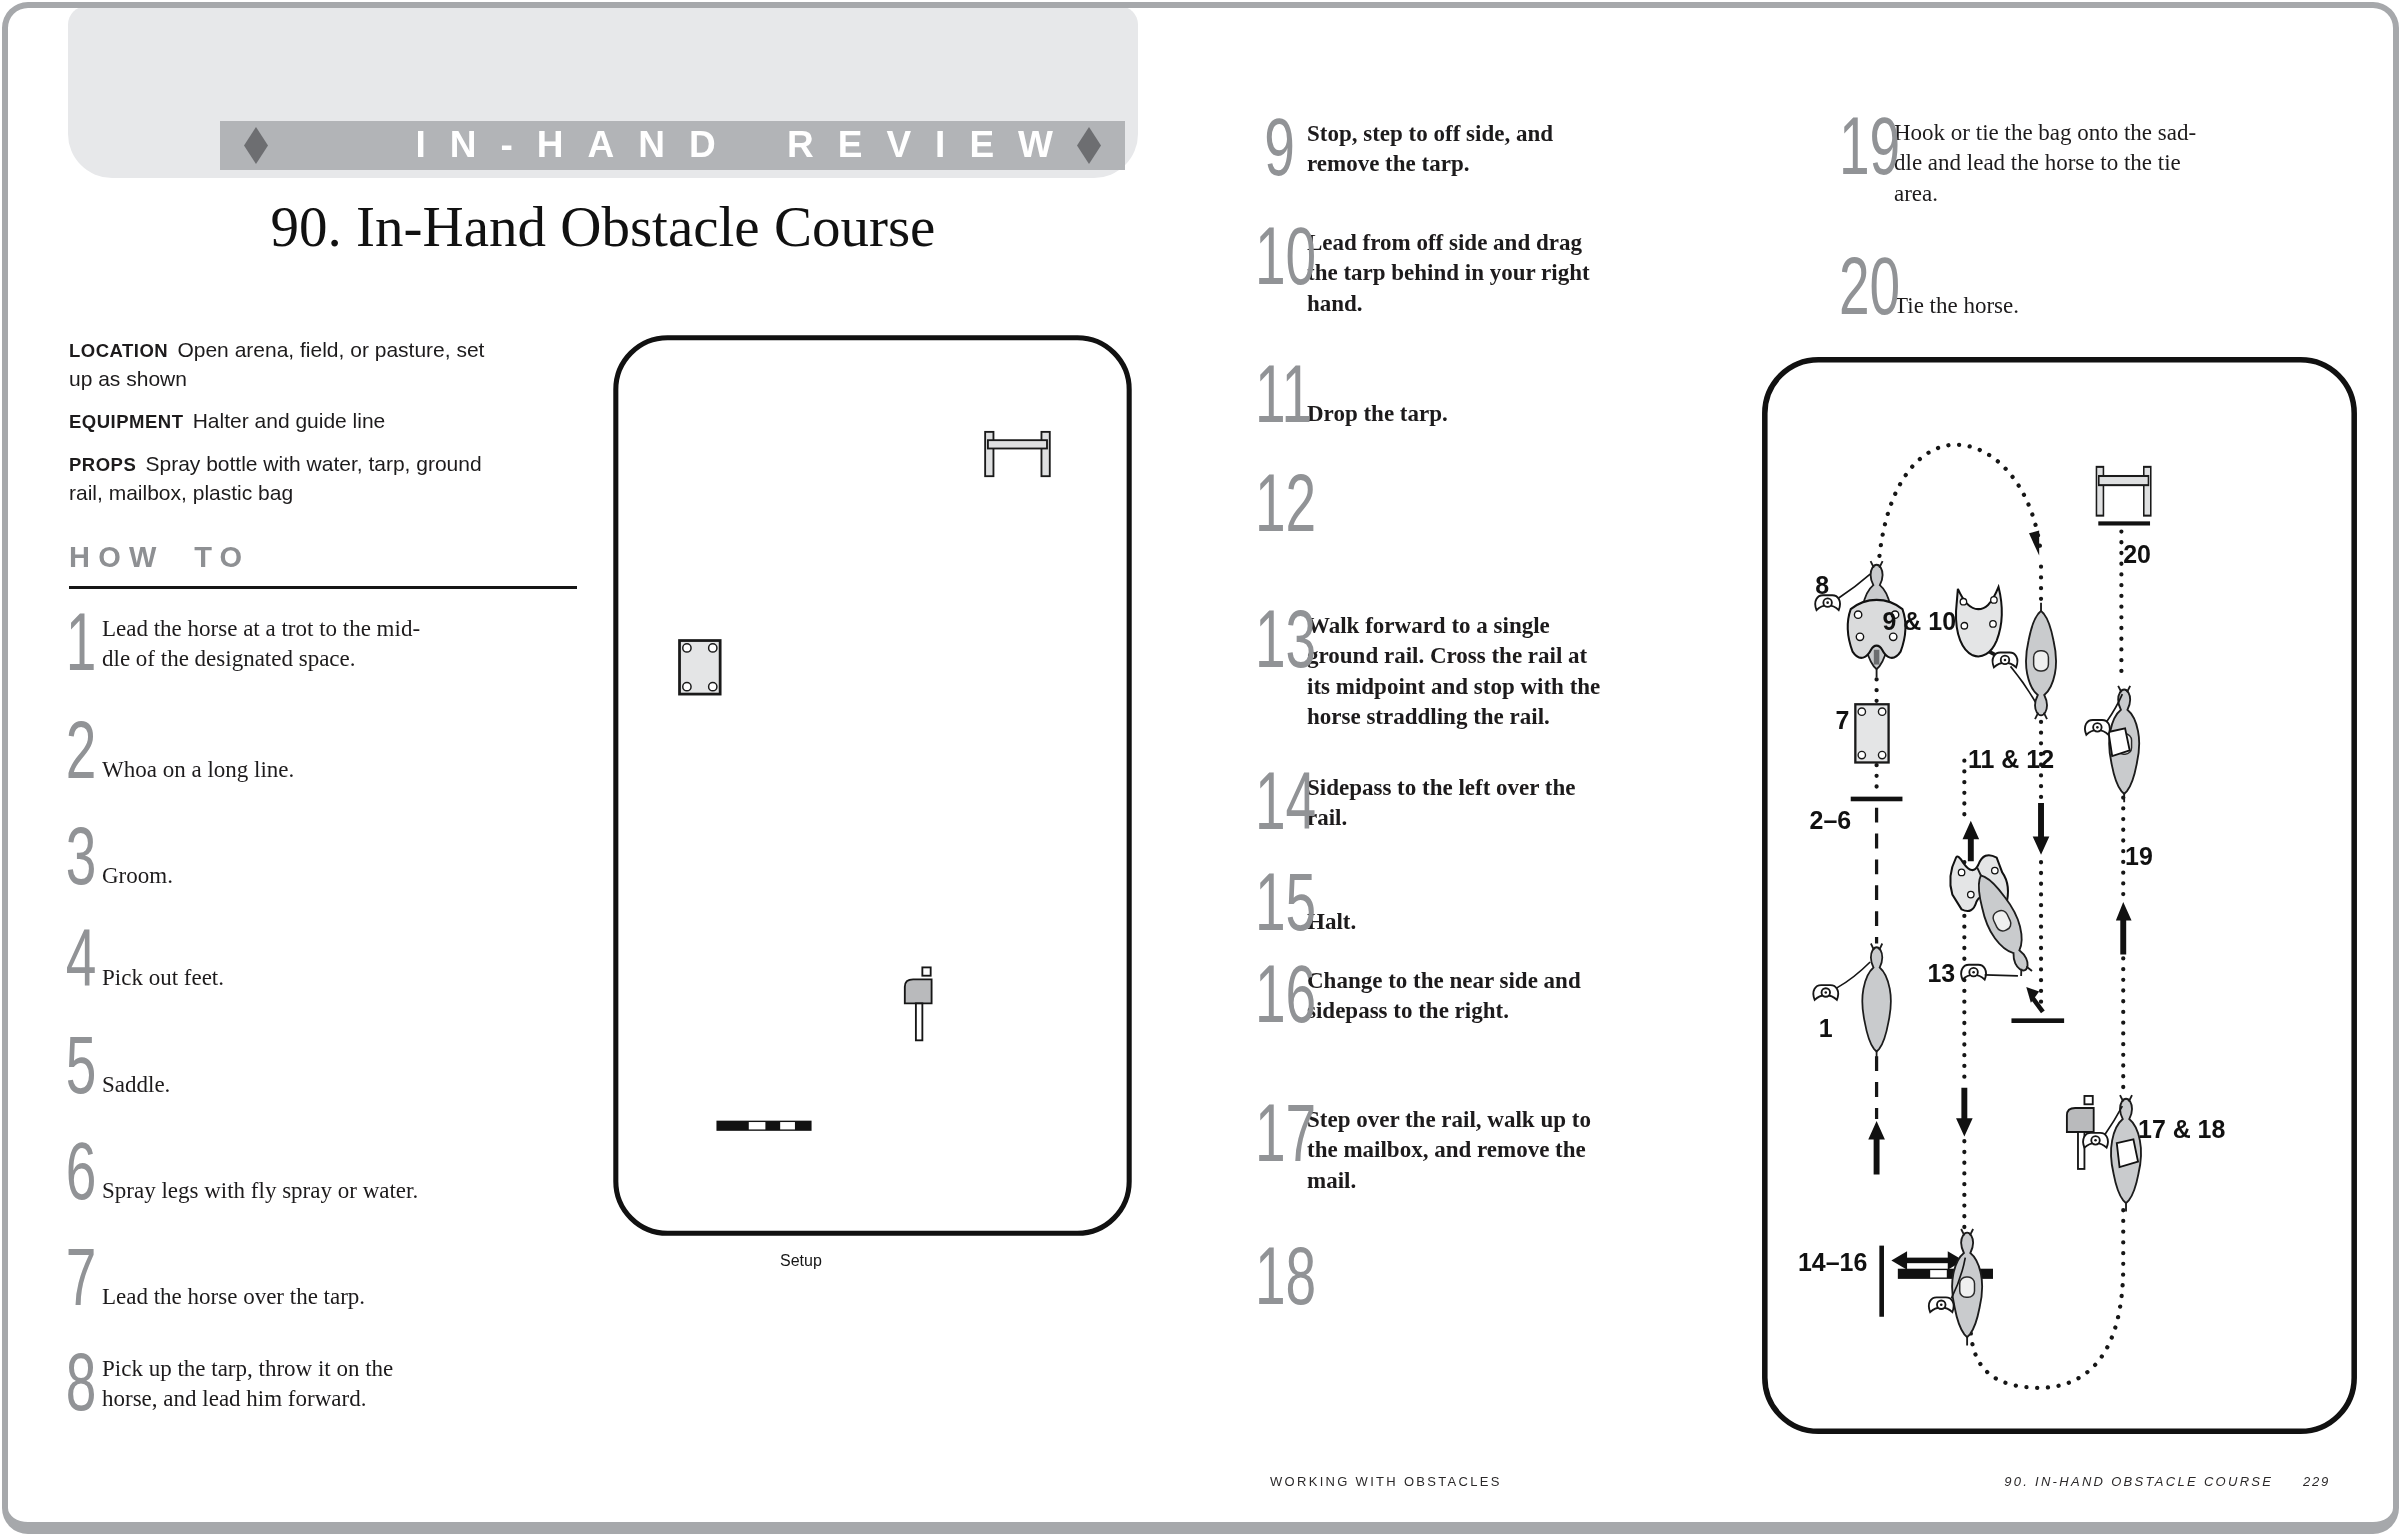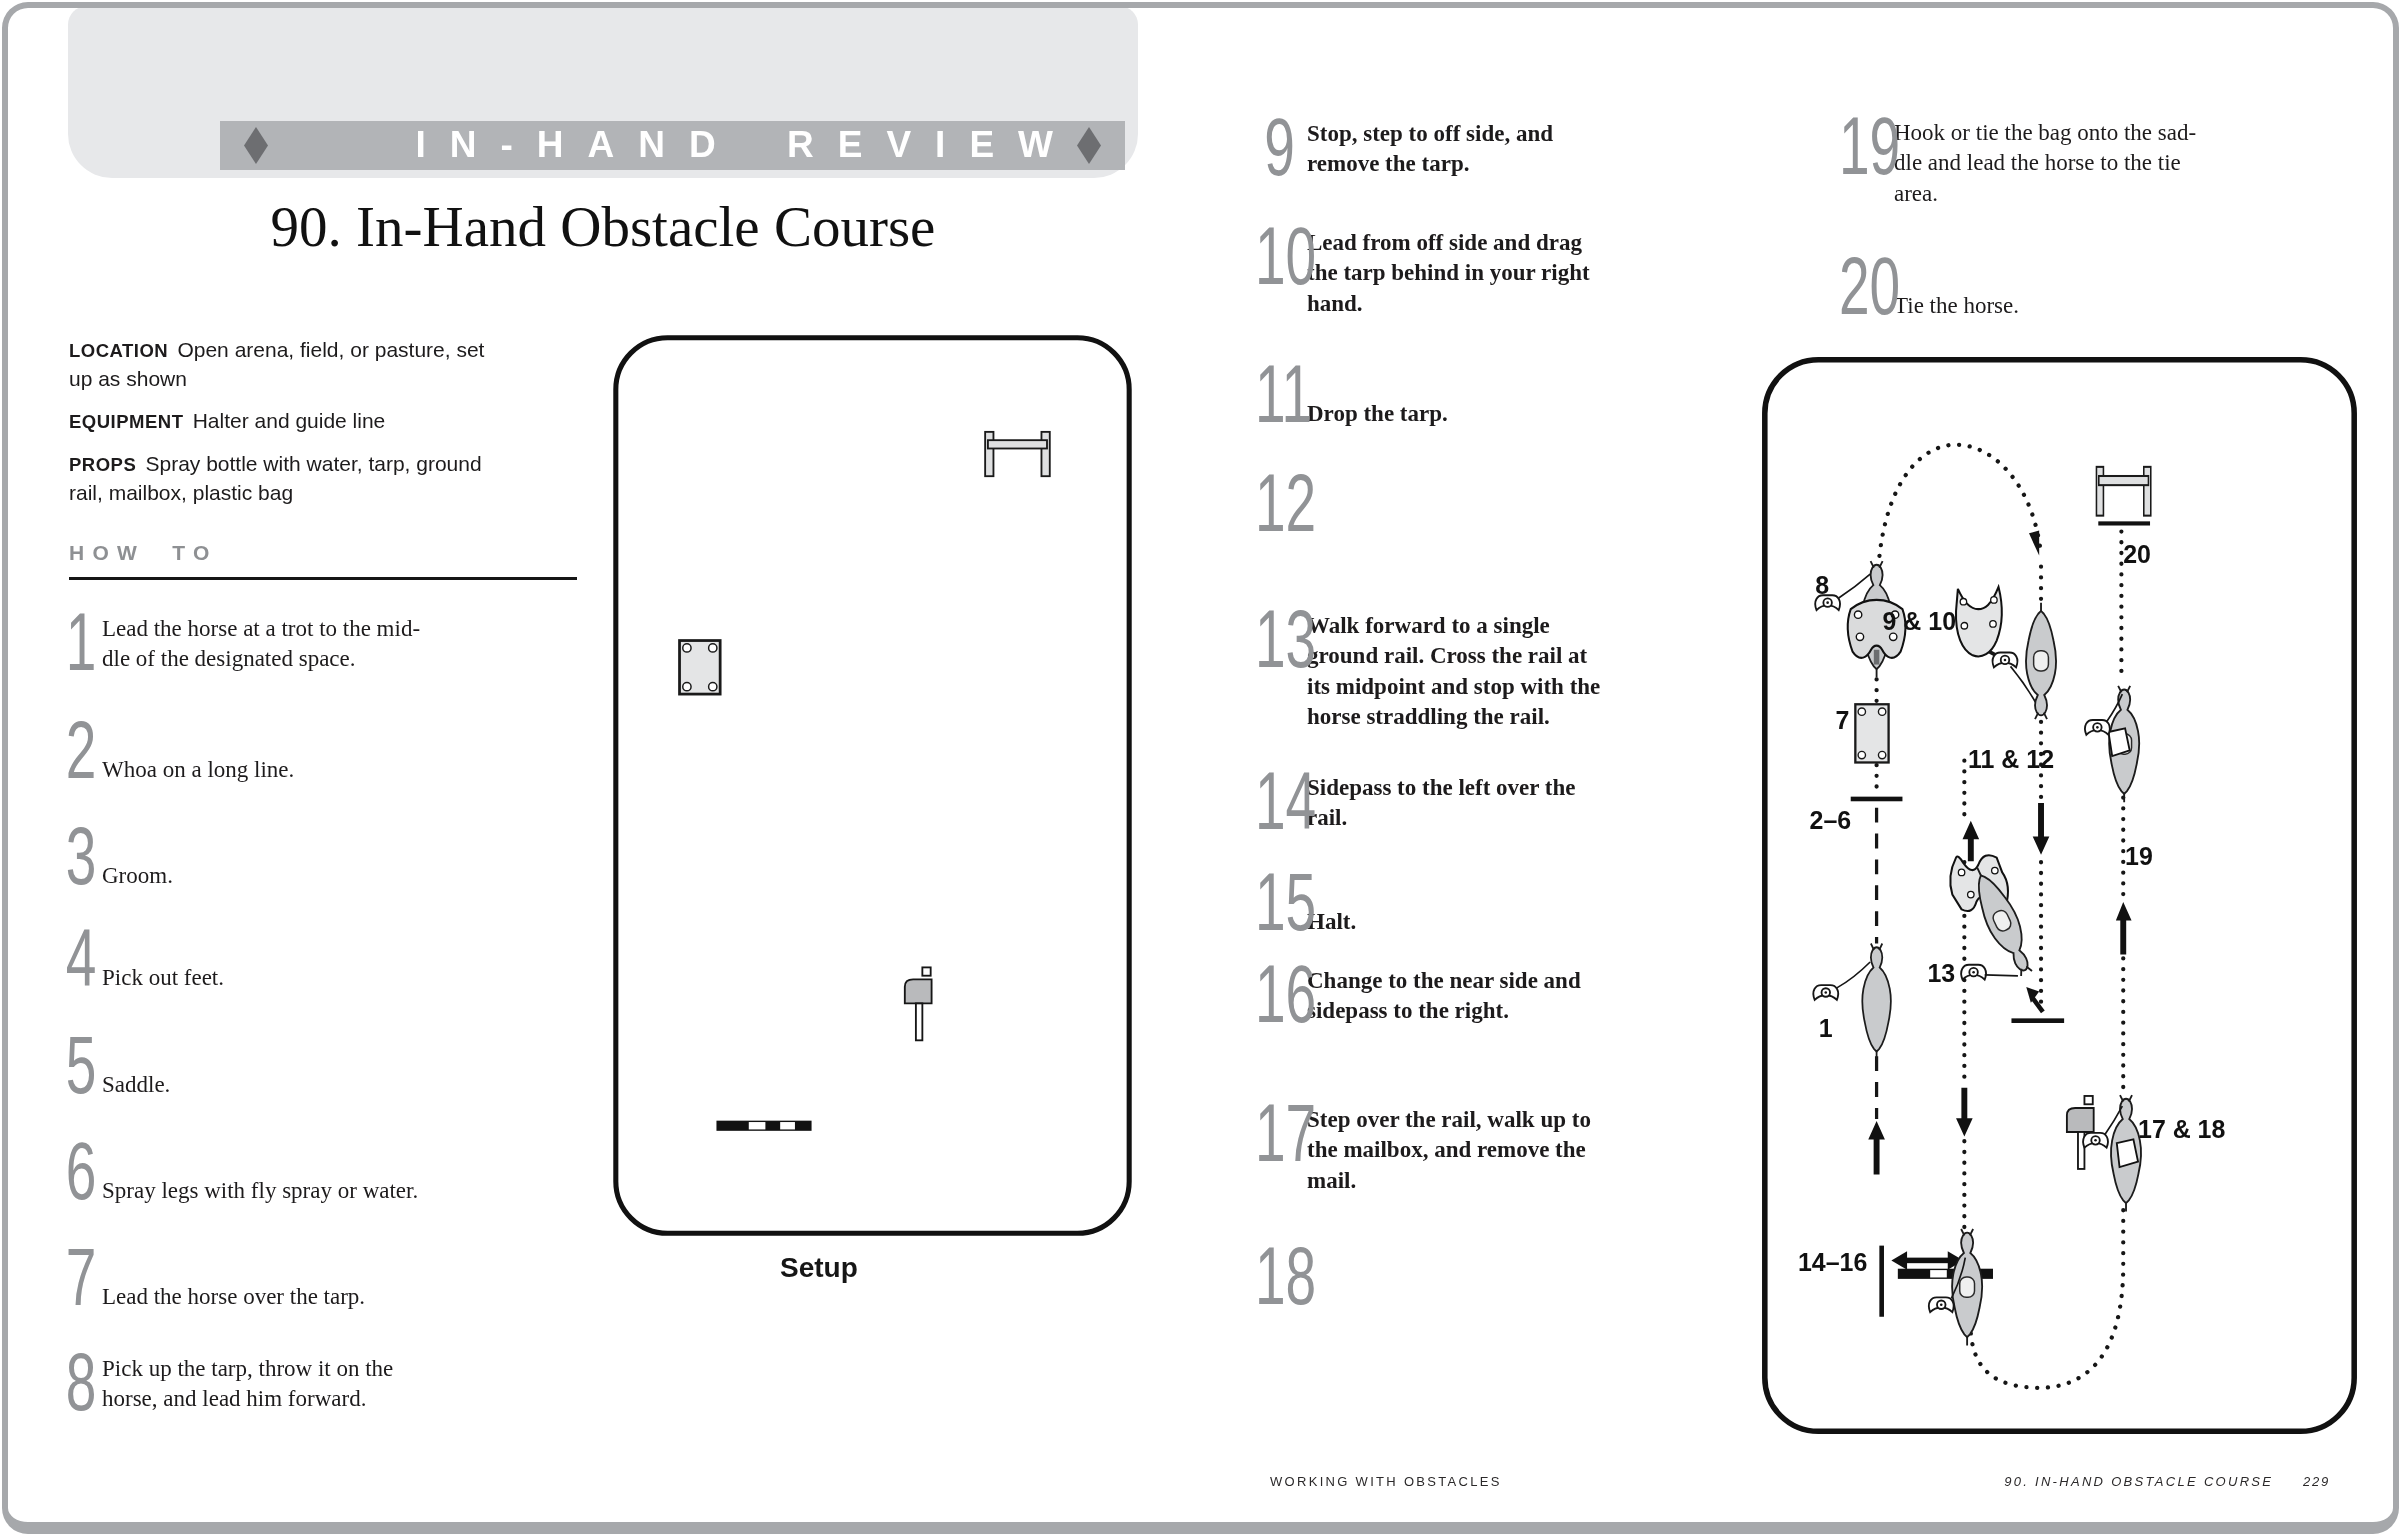--- a/index.html
+++ b/index.html
@@ -15,39 +15,39 @@
   .banner-label{flex:1;text-align:right;color:#fff;font-weight:bold;font-size:37px;
                 letter-spacing:24px;word-spacing:13px;padding-left:22px;white-space:nowrap;}
   .page-title{position:absolute;left:68px;top:194px;width:1070px;text-align:center;
               font-family:"Liberation Serif",serif;font-size:57px;color:#111;}
   
   .info{position:absolute;left:69px;top:336px;width:443px;font-size:21px;line-height:28px;}
   .info-row{margin-bottom:14px;}
   .ilabel{font-weight:bold;font-size:18.5px;letter-spacing:0.5px;margin-right:9.2px;}
   .itext{white-space:pre-line;}
   .howto{position:absolute;left:69px;top:541px;width:508px;color:#8e9093;font-weight:bold;
-         font-size:21px;letter-spacing:8.3px;word-spacing:13px;
+         font-size:29px;letter-spacing:8.3px;word-spacing:13px;
          border-bottom:3.2px solid #161616;padding-bottom:12px;}
   
   .step{position:absolute;}
   .num{position:absolute;left:0;top:0;font-size:81px;line-height:65px;color:#919396;}
   .col-l .num{width:70px;text-align:center;transform:scaleX(.68);transform-origin:center;}
   .col-m .num,.col-r .num{width:59px;text-align:right;transform:scaleX(.68);transform-origin:right;}
   .stext{font-family:"Liberation Serif",serif;font-size:23px;line-height:30.5px;
          white-space:pre-line;color:#1d1b1c;}
   .col-l .stext{margin-left:56px;width:388px;}
   .col-m .stext{margin-left:71px;width:342px;font-weight:bold;}
   .col-r .stext{margin-left:74px;width:351px;}
   .s-one .stext{padding-top:37px;}
   .s-multi .stext{padding-top:3.7px;}
   .col-l{left:46px;}  .col-m{left:1236px;}  .col-r{left:1820px;}
   
   .setup-svg{position:absolute;left:612px;top:334px;}
   .setup-caption{position:absolute;left:780px;top:1252px;width:185px;
-                 font-weight:bold;font-size:28px;color:#161616;}
+                 font-weight:normal;font-size:16px;color:#161616;}
   .course-svg{position:absolute;left:1761px;top:356px;}
   svg text{font-family:"Liberation Sans",sans-serif;font-weight:bold;font-size:27px;fill:#111;}
   
   .footer{position:absolute;top:1474px;font-size:13px;letter-spacing:2.3px;color:#2b292a;}
   .footer-left{left:1270px;}
   .footer-right{right:71px;text-align:right;font-style:italic;}
   .pagenum{margin-left:29.6px;letter-spacing:1.8px;}
 </style>
 </head>
 <body>

